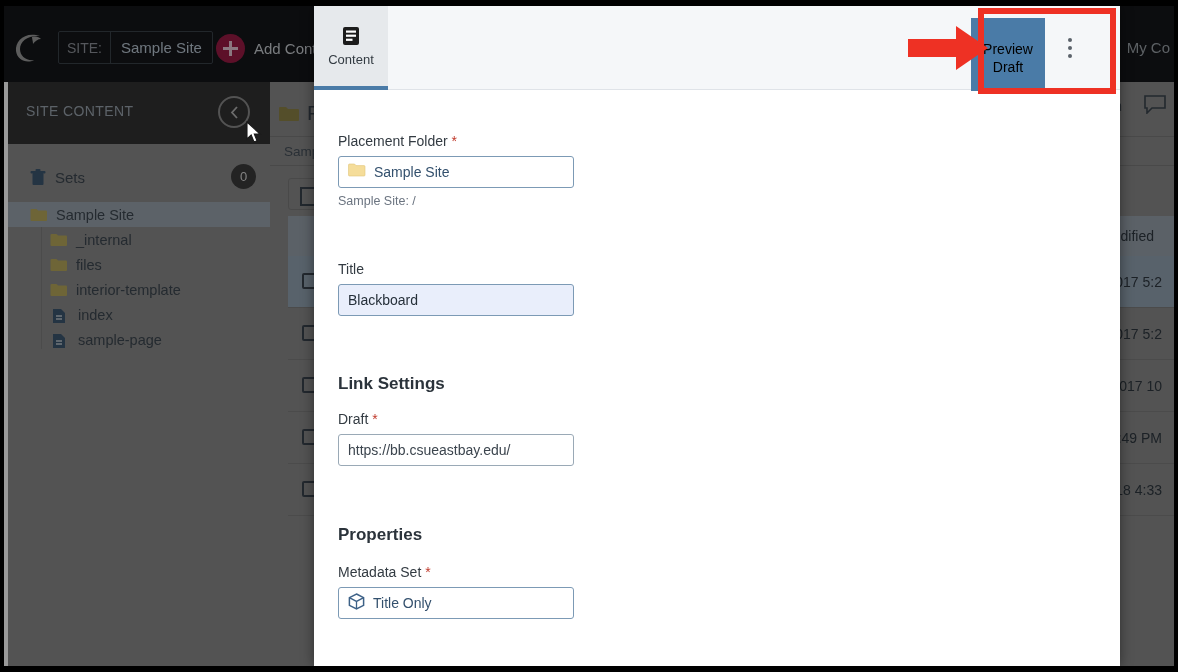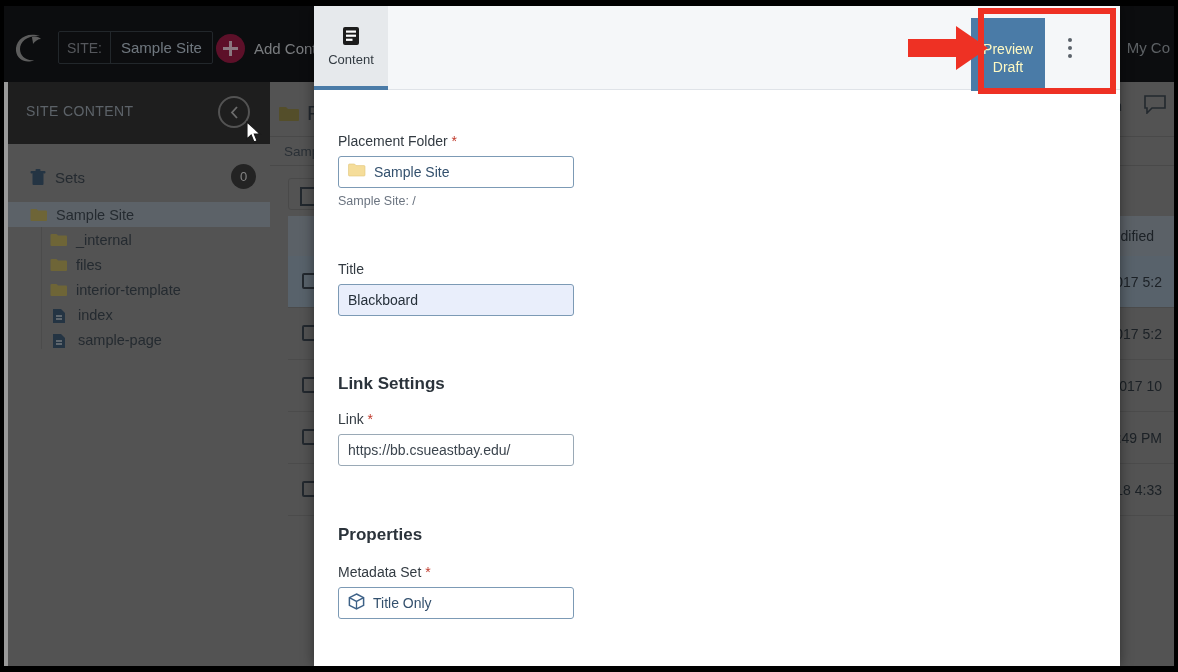--- a/index.html
+++ b/index.html
@@ -185,21 +185,21 @@
   }
   .tab-icon { width:18px; height:20px; }
   .tab-label { font-size:13px; color:#333b42; }
   .close-link {
     position:absolute; right:155px; top:33px;
     font-size:15px; color:#3a444d;
   }
   .preview-btn {
     position:absolute; right:75px; top:12px;
     width:74px; height:80px; background:#4a7ba7;
-    color:#fef9c3; font-size:14px; line-height:18px; text-align:center;
+    color:#000000; font-size:14px; line-height:18px; text-align:center;
     display:flex; align-items:center; justify-content:center;
     border:none; cursor:pointer; font-family:"Liberation Sans", sans-serif;
   }
   .kebab {
     position:absolute; right:42px; top:30px; width:16px; height:24px;
     display:flex; flex-direction:column; align-items:center; justify-content:space-between;
     padding:2px 0;
   }
   .kebab i { display:block; width:4px; height:4px; border-radius:50%; background:#5b636b; }
 
@@ -435,21 +435,21 @@
         <div class="f-label">Title</div>
         <input class="text-input" type="text" value="Blackboard" style="">
       </div>
 
       <div class="field" style="top:283px;">
         <div class="section-title">Link Settings</div>
       </div>
 
       <div class="field" style="top:320px;">
         <div class="f-label">
-          <span>Link</span>
+          <span>Draft</span>
           <span class="req">*</span>
         </div>
         <input class="text-input plain" type="text" value="https://bb.csueastbay.edu/" style="">
       </div>
 
       <div class="field" style="top:434px;">
         <div class="section-title">Properties</div>
       </div>
 
       <div class="field" style="top:473px;">

